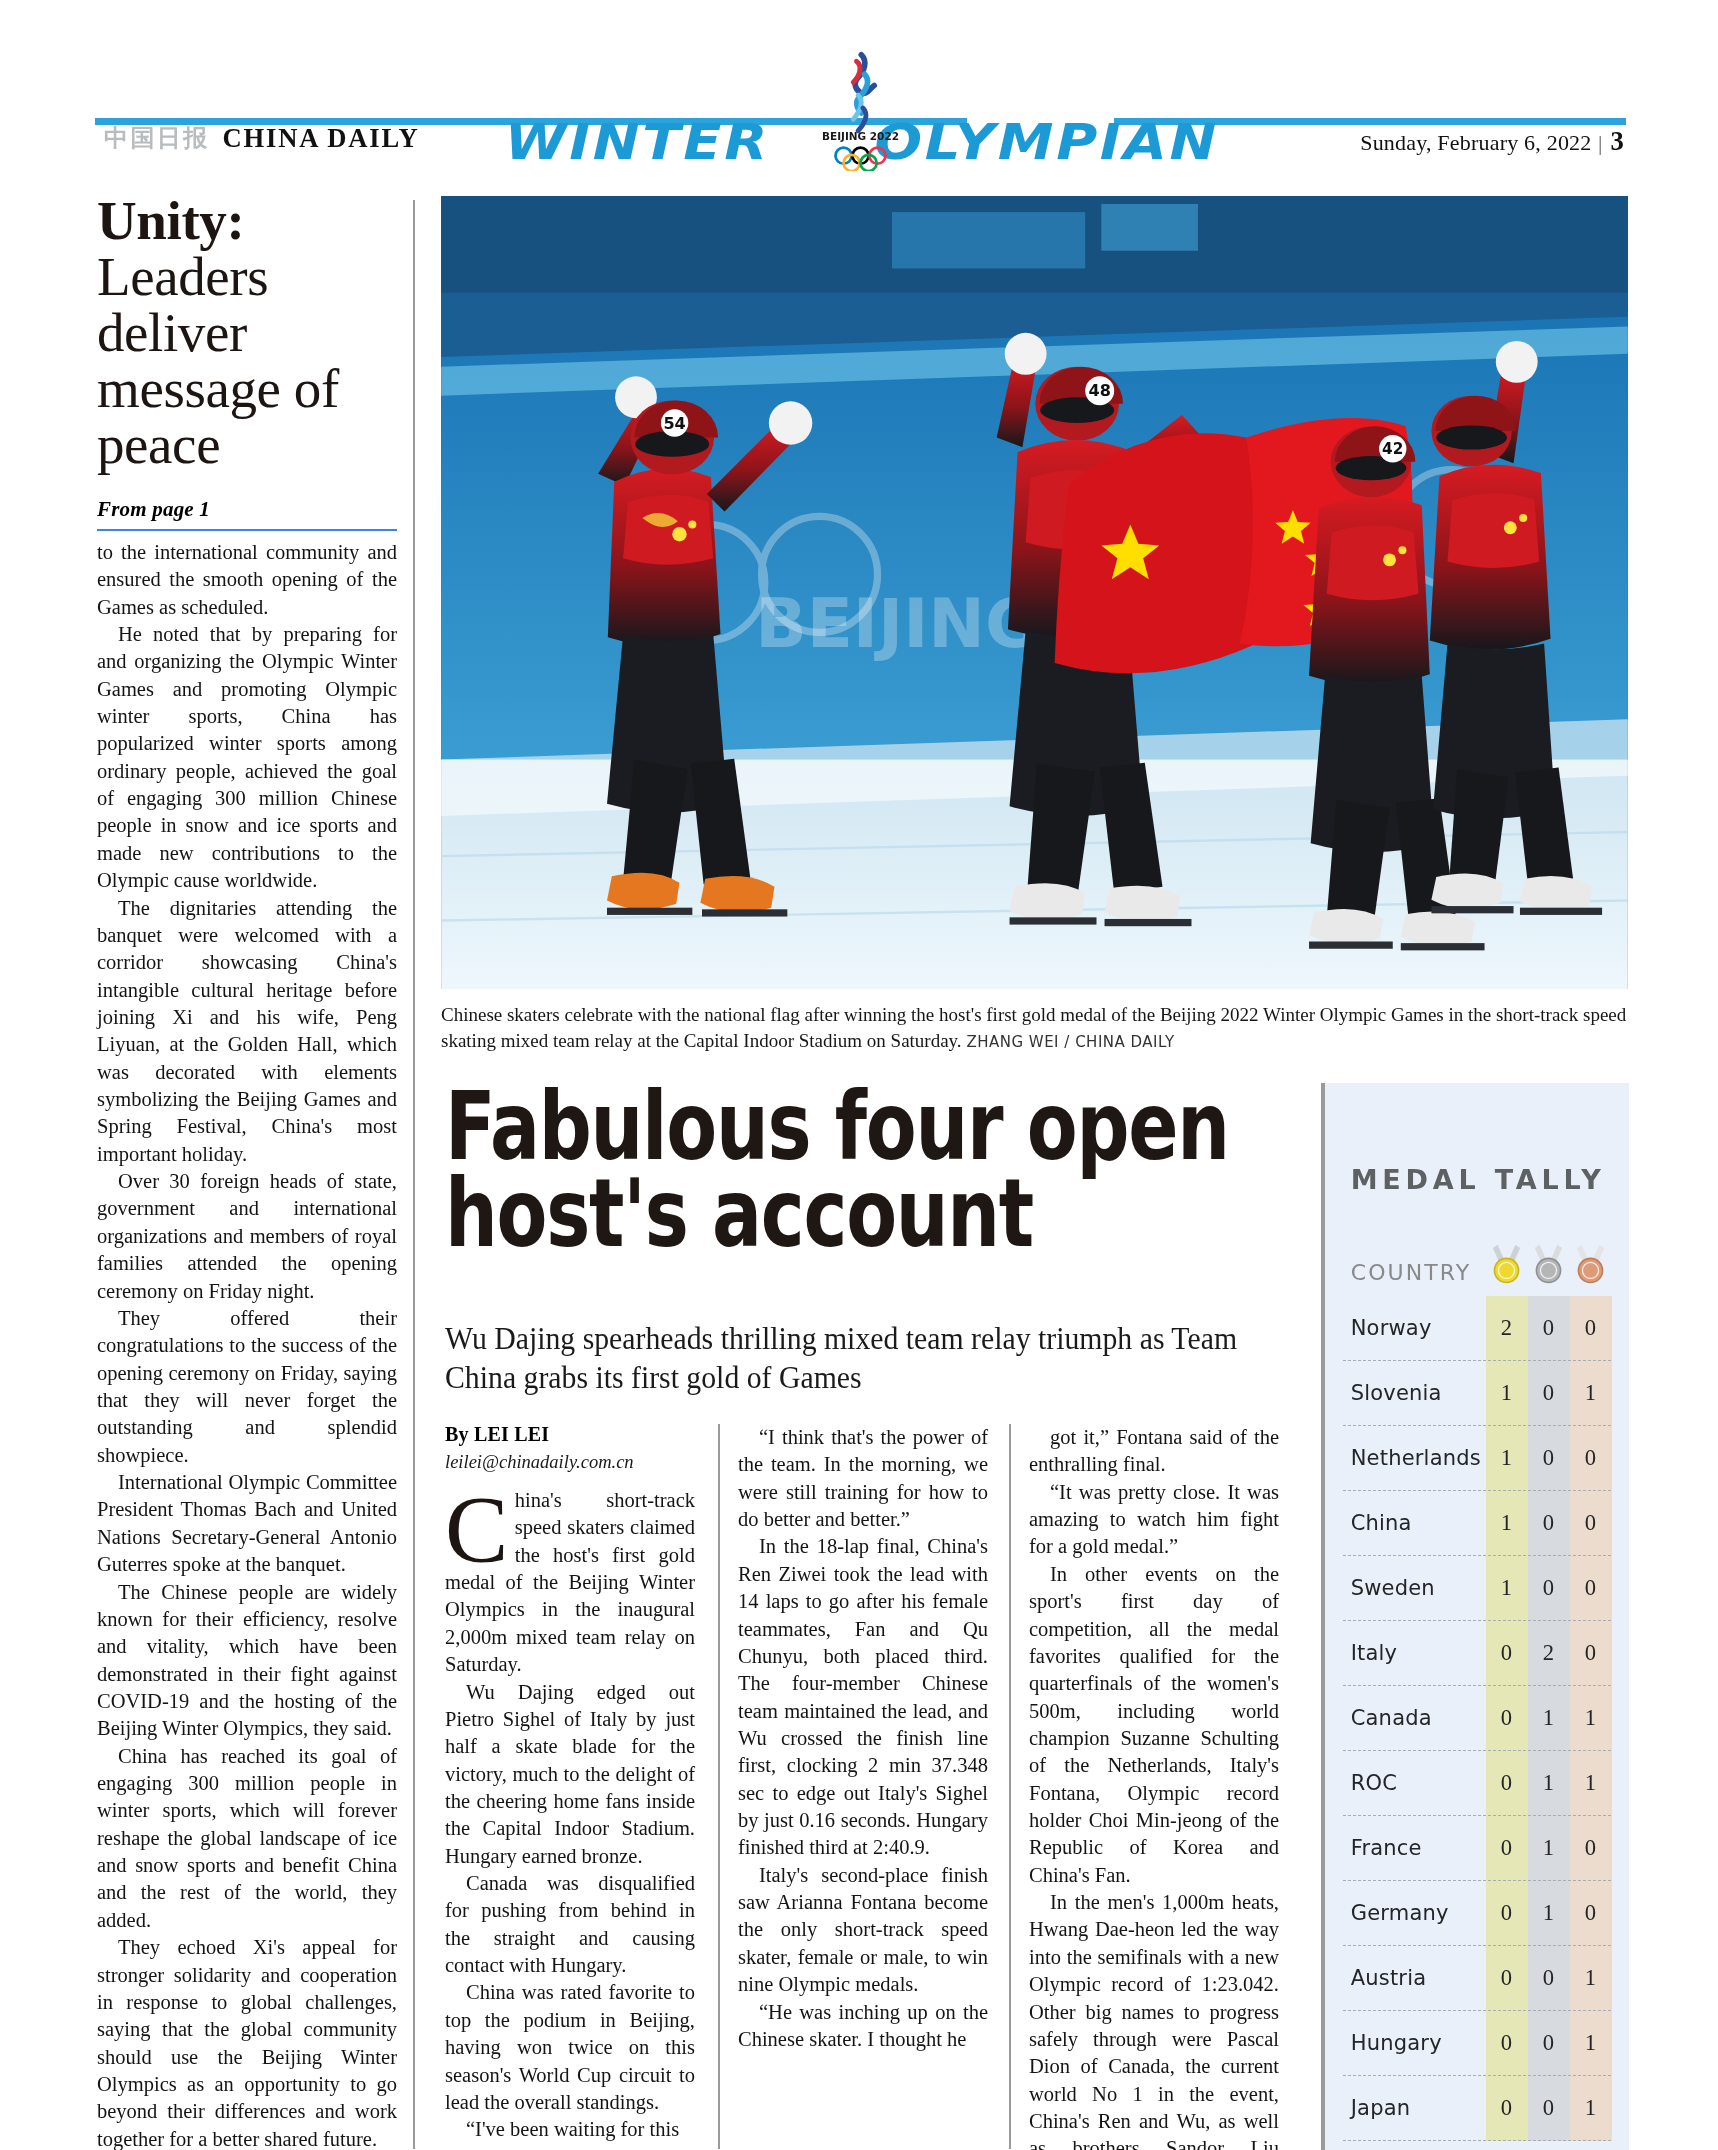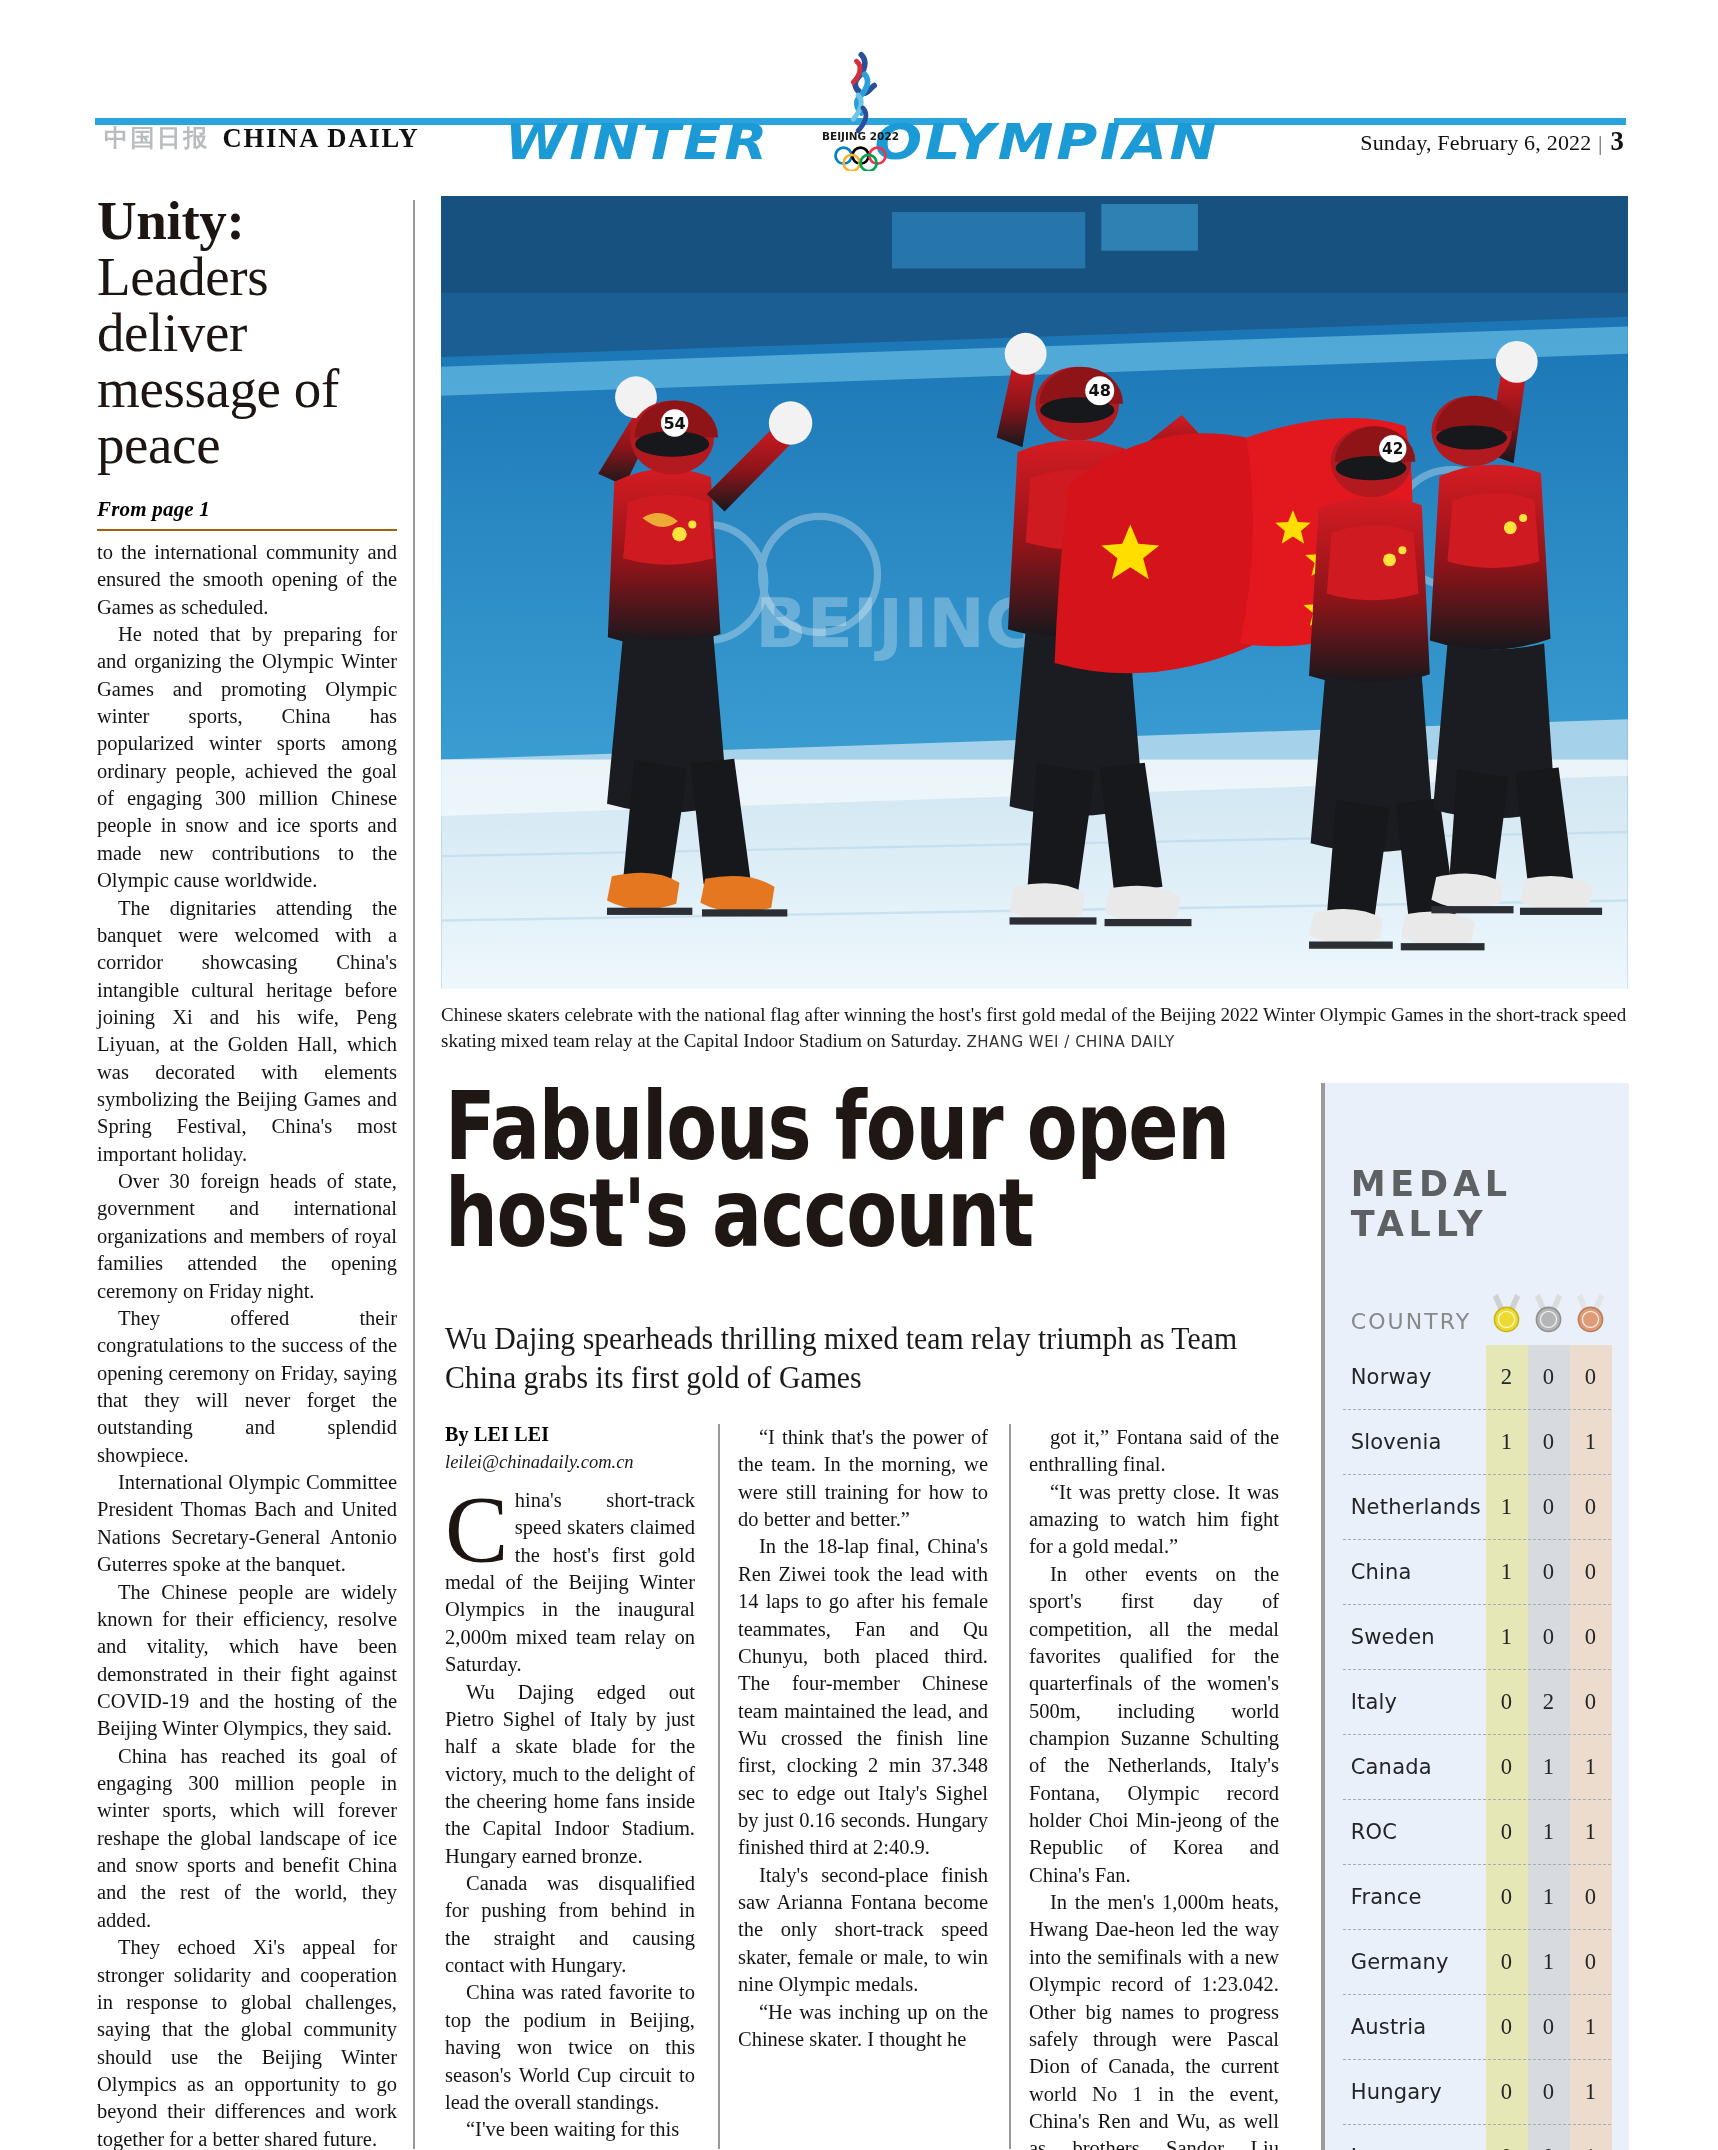--- a/index.html
+++ b/index.html
@@ -69,21 +69,21 @@
     font-size: 55px; line-height: 1.02; color: #1c1512;
     letter-spacing: -0.4px;
   }
   .lead-head .bold { font-weight: 700; display: block; }
   .lead-head .rest { font-weight: 400; display: block; }
   .frompage {
     margin-top: 24px;
     font-size: 21px; font-weight: 700; font-style: italic;
     letter-spacing: 0.2px;
     padding-bottom: 6.4px;
-    border-bottom: 2px solid #a16207;
+    border-bottom: 2px solid #3b82f6;
   }
   .lead-body {
     margin-top: 8px;
     font-size: 20.5px; line-height: 1.335;
     text-align: justify; color: #141414;
     hyphens: auto;
   }
   .lead-body p { text-indent: 21px; }
   .lead-body p.first { text-indent: 0; }
 
@@ -151,21 +151,21 @@
   
   .tally {
     position: absolute; left: 1321px; top: 1083px;
     width: 308px; height: 1067px;
     background: #eaf0f9;
     border-left: 4px solid #9a9a9a;
     padding: 0 17.7px;
   }
   .tally-title {
     font-family: "DejaVu Sans", sans-serif;
-    font-weight: 700; font-size: 35px; letter-spacing: 4.8px;
+    font-weight: 700; font-size: 27px; letter-spacing: 4.8px;
     color: #5e6163;
     padding: 81px 0 0 8px;
   }
   .tally-head {
     display: flex; align-items: flex-end;
     padding: 48px 0 11.3px 8px;
   }
   .tally-head .country-lbl {
     flex: 1;
     font-family: "DejaVu Sans", sans-serif;

